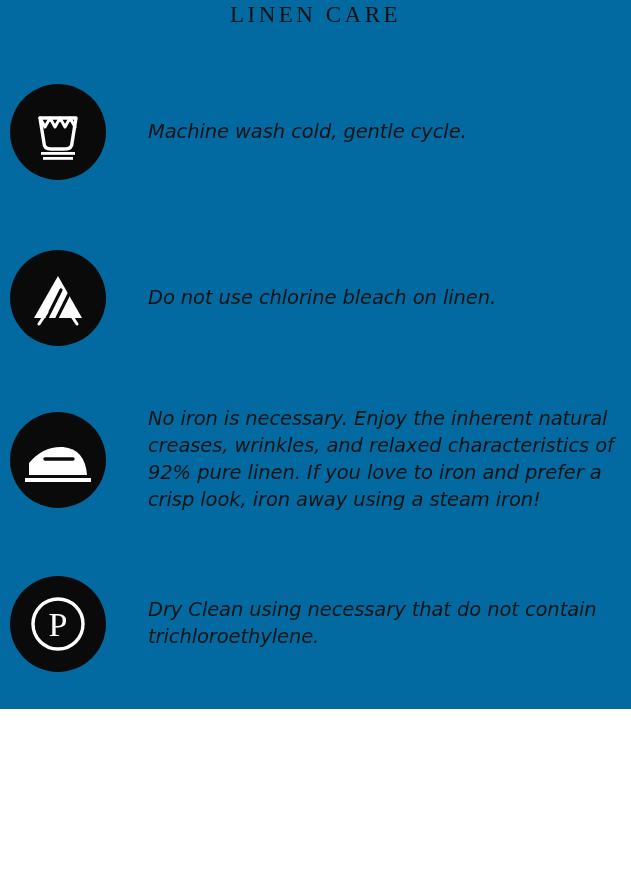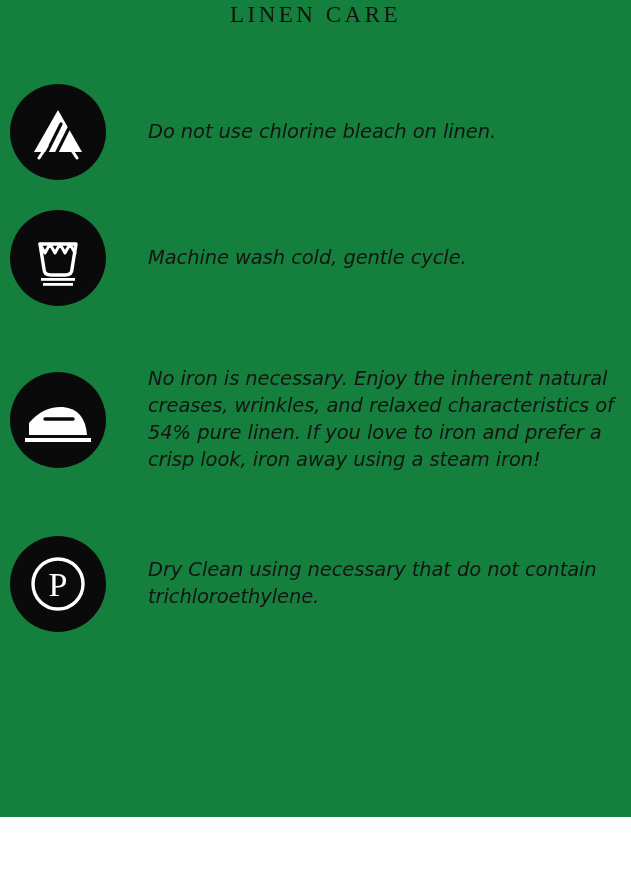--- a/index.html
+++ b/index.html
@@ -10,23 +10,23 @@
   }
   body {
     width: 631px;
     height: 879px;
     font-family: "Liberation Sans", sans-serif;
     color: #111111;
     overflow: hidden;
   }
   .page {
     width: 631px;
-    height: 817px;
+    height: 709px;
     position: relative;
-    background: #15803d;
+    background: #0369a1;
   }
   .title {
     text-align: center;
     font-family: "Liberation Serif", serif;
     font-size: 23px;
     letter-spacing: 3.5px;
     color: #111111;
     padding-top: 2px;
     font-weight: 400;
   }
@@ -77,66 +77,66 @@
 </style>
 </head>
 <body>
 
 <div class="page">
 
   <div class="title">LINEN CARE</div>
 
   <div class="rows">
 
+    <div class="care-row row-wash">
+      <div class="icon-wrap">
+        <div class="icon-circle">
+          <svg width="62" height="62" viewBox="0 0 62 62" aria-hidden="true">
+            <path d="M13 17 H49 L45 42 Q45 48 38 48 H24 Q17 48 17 42 Z" fill="none" stroke="#ffffff" stroke-width="3.4" stroke-linejoin="round"></path>
+            <path d="M13 17 L18 26 L23 17 L28 26 L33 17 L38 26 L43 17 L48 26" fill="none" stroke="#ffffff" stroke-width="3" stroke-linejoin="round" stroke-linecap="round"></path>
+            <rect x="14" y="51" width="34" height="2.8" fill="#ffffff"></rect>
+            <rect x="16" y="56" width="30" height="2.8" fill="#ffffff"></rect>
+          </svg>
+        </div>
+      </div>
+      <div class="row-text">Machine wash cold, gentle cycle.</div>
+    </div>
+
     <div class="care-row row-bleach">
       <div class="icon-wrap">
         <div class="icon-circle">
           <svg width="66" height="60" viewBox="0 0 66 60" aria-hidden="true">
             <path d="M33 8 L57 50 H9 Z" fill="#ffffff"></path>
             <path d="M33 8 L57 50 H9 Z" fill="none" stroke="#0a0a0a" stroke-width="0"></path>
             <g stroke="#0a0a0a" stroke-width="3.2" stroke-linecap="round">
               <line x1="22" y1="50" x2="36" y2="22"></line>
               <line x1="32" y1="50" x2="46" y2="22"></line>
             </g>
             <g stroke="#ffffff" stroke-width="3" stroke-linecap="round">
               <line x1="14" y1="56" x2="22" y2="44"></line>
               <line x1="52" y1="56" x2="44" y2="44"></line>
             </g>
           </svg>
         </div>
       </div>
       <div class="row-text">Do not use chlorine bleach on linen.</div>
     </div>
 
-    <div class="care-row row-wash">
-      <div class="icon-wrap">
-        <div class="icon-circle">
-          <svg width="62" height="62" viewBox="0 0 62 62" aria-hidden="true">
-            <path d="M13 17 H49 L45 42 Q45 48 38 48 H24 Q17 48 17 42 Z" fill="none" stroke="#ffffff" stroke-width="3.4" stroke-linejoin="round"></path>
-            <path d="M13 17 L18 26 L23 17 L28 26 L33 17 L38 26 L43 17 L48 26" fill="none" stroke="#ffffff" stroke-width="3" stroke-linejoin="round" stroke-linecap="round"></path>
-            <rect x="14" y="51" width="34" height="2.8" fill="#ffffff"></rect>
-            <rect x="16" y="56" width="30" height="2.8" fill="#ffffff"></rect>
-          </svg>
-        </div>
-      </div>
-      <div class="row-text">Machine wash cold, gentle cycle.</div>
-    </div>
-
 
     <div class="care-row row-iron">
       <div class="icon-wrap">
         <div class="icon-circle">
           <svg width="70" height="50" viewBox="0 0 70 50" aria-hidden="true">
             <path d="M6 40 H64 Q62 14 40 12 Q20 11 6 28 Z" fill="#ffffff"></path>
             <rect x="2" y="43" width="66" height="4" fill="#ffffff"></rect>
             <path d="M22 24 H50" stroke="#0a0a0a" stroke-width="3.4" stroke-linecap="round"></path>
           </svg>
         </div>
       </div>
-      <div class="row-text">No iron is necessary. Enjoy the inherent natural creases, wrinkles, and relaxed characteristics of 54% pure linen. If you love to iron and prefer a crisp look, iron away using a steam iron!</div>
+      <div class="row-text">No iron is necessary. Enjoy the inherent natural creases, wrinkles, and relaxed characteristics of 92% pure linen. If you love to iron and prefer a crisp look, iron away using a steam iron!</div>
     </div>
 
     <div class="care-row row-clean">
       <div class="icon-wrap">
         <div class="icon-circle">
           <svg width="66" height="66" viewBox="0 0 66 66" aria-hidden="true">
             <circle cx="33" cy="33" r="25" fill="none" stroke="#ffffff" stroke-width="3.4"></circle>
             <text x="33" y="45" text-anchor="middle" font-family="Liberation Serif, serif" font-size="34" fill="#ffffff">P</text>
           </svg>
         </div>

